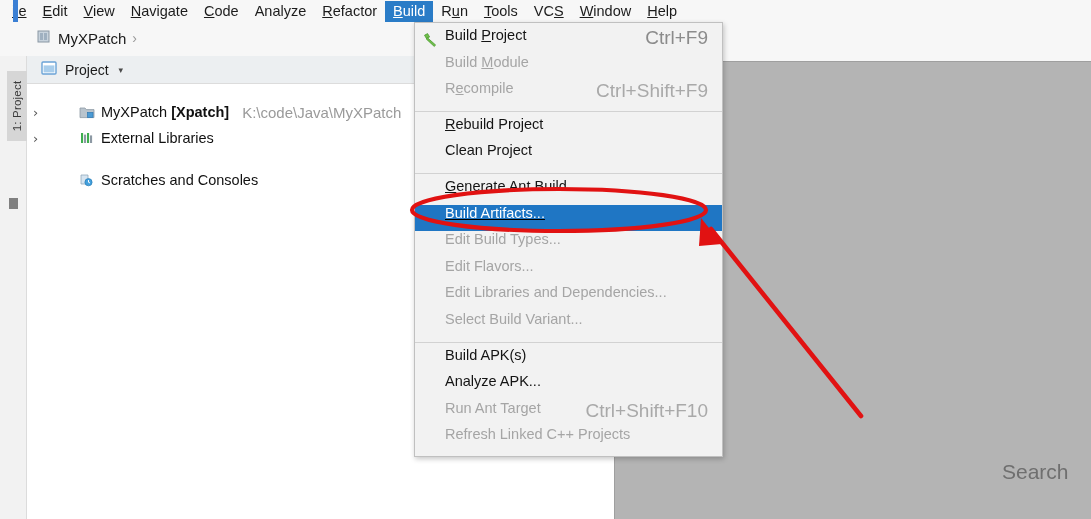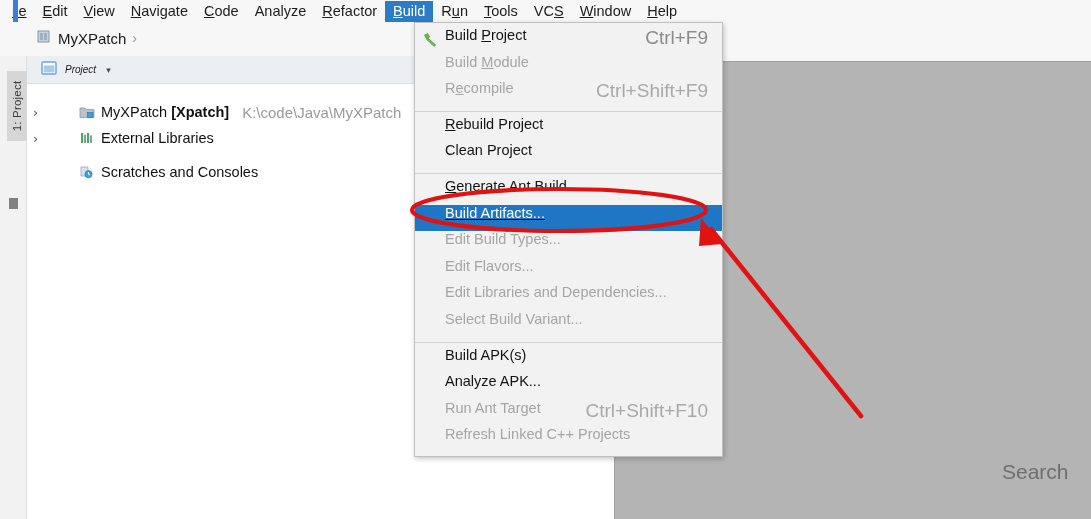--- a/index.html
+++ b/index.html
@@ -56,21 +56,21 @@
   
   #projpanel{
     position:absolute;left:27px;top:56px;width:587px;height:463px;
     background:#ffffff;border-right:1px solid #c9c9c9;
   }
   #projheader{
     position:absolute;left:0;top:0;width:587px;height:28px;
     background:#eceff1;border-bottom:1px solid #dcdcdc;
     display:flex;align-items:center;padding-left:14px;gap:8px;box-sizing:border-box;
   }
-  #projheader .ptitle{font-size:10px;color:#1a1a1a;font-style:italic;}
+  #projheader .ptitle{font-size:14px;color:#1a1a1a;}
   #projheader .pcaret{font-size:9px;color:#4a4a4a;margin-left:2px;}
 
   .treerow{position:absolute;left:0;height:24px;display:flex;align-items:center;gap:6px;padding-left:30px;box-sizing:border-box;}
   .treerow .arw{position:absolute;left:33px;font-size:13px;color:#555;font-family:"DejaVu Sans",sans-serif;}
   .treerow .lbl{font-size:14.5px;color:#111;}
   .treerow .lbl b{font-weight:bold;}
   .treerow .path{font-size:15px;color:#9a9a9a;margin-left:7px;}
 
   
   #editorgray{
@@ -177,21 +177,21 @@
         <svg width="16" height="14" viewBox="0 0 16 14">
           <rect x="2" y="2" width="2.1" height="10" fill="#3fae4f"></rect>
           <rect x="5" y="3.6" width="2.1" height="8.4" fill="#8d99a4"></rect>
           <rect x="8" y="2" width="2.1" height="10" fill="#3fae4f"></rect>
           <rect x="11" y="4.4" width="2.1" height="7.6" fill="#8d99a4"></rect>
         </svg>
       </span>
       <span class="lbl">External Libraries</span>
     </div>
 
-    <div class="treerow" style="top:104px;width:587px;">
+    <div class="treerow" style="top:112px;width:587px;">
       <span class="arw" style="left:6px;"></span>
       <span style="margin-left:22px;display:inline-flex;">
         <svg width="16" height="14" viewBox="0 0 16 14">
           <path d="M2 2 L9 2 L9 11 L2 11 Z" fill="#d6e4f0" stroke="#93a8bb" stroke-width=".8"></path>
           <circle cx="9.5" cy="9.2" r="3.6" fill="#43a0dd" stroke="#2b7cb4" stroke-width=".7"></circle>
           <path d="M9.5 7.1 L9.5 9.2 L11 10" stroke="#ffffff" stroke-width="1" fill="none"></path>
         </svg>
       </span>
       <span class="lbl">Scratches and Consoles</span>
     </div>

